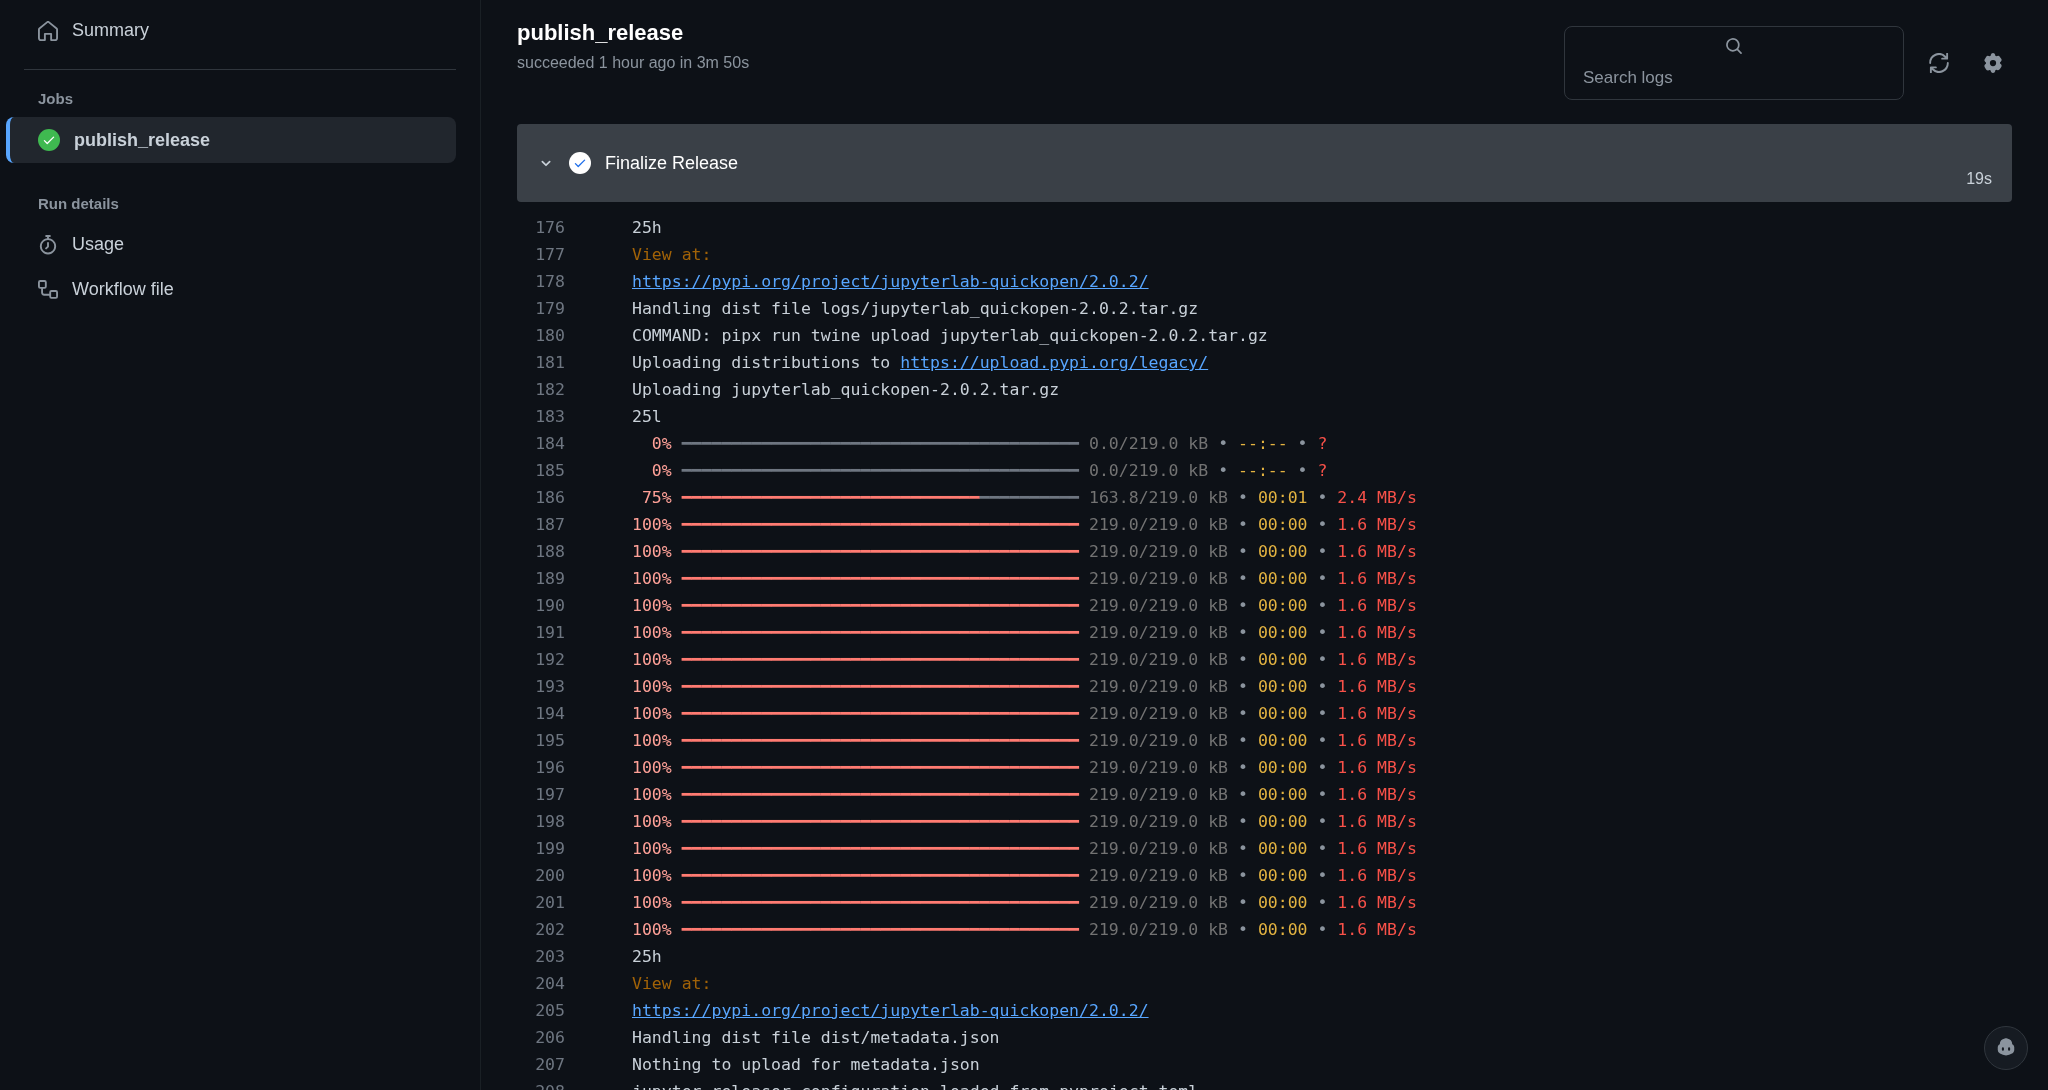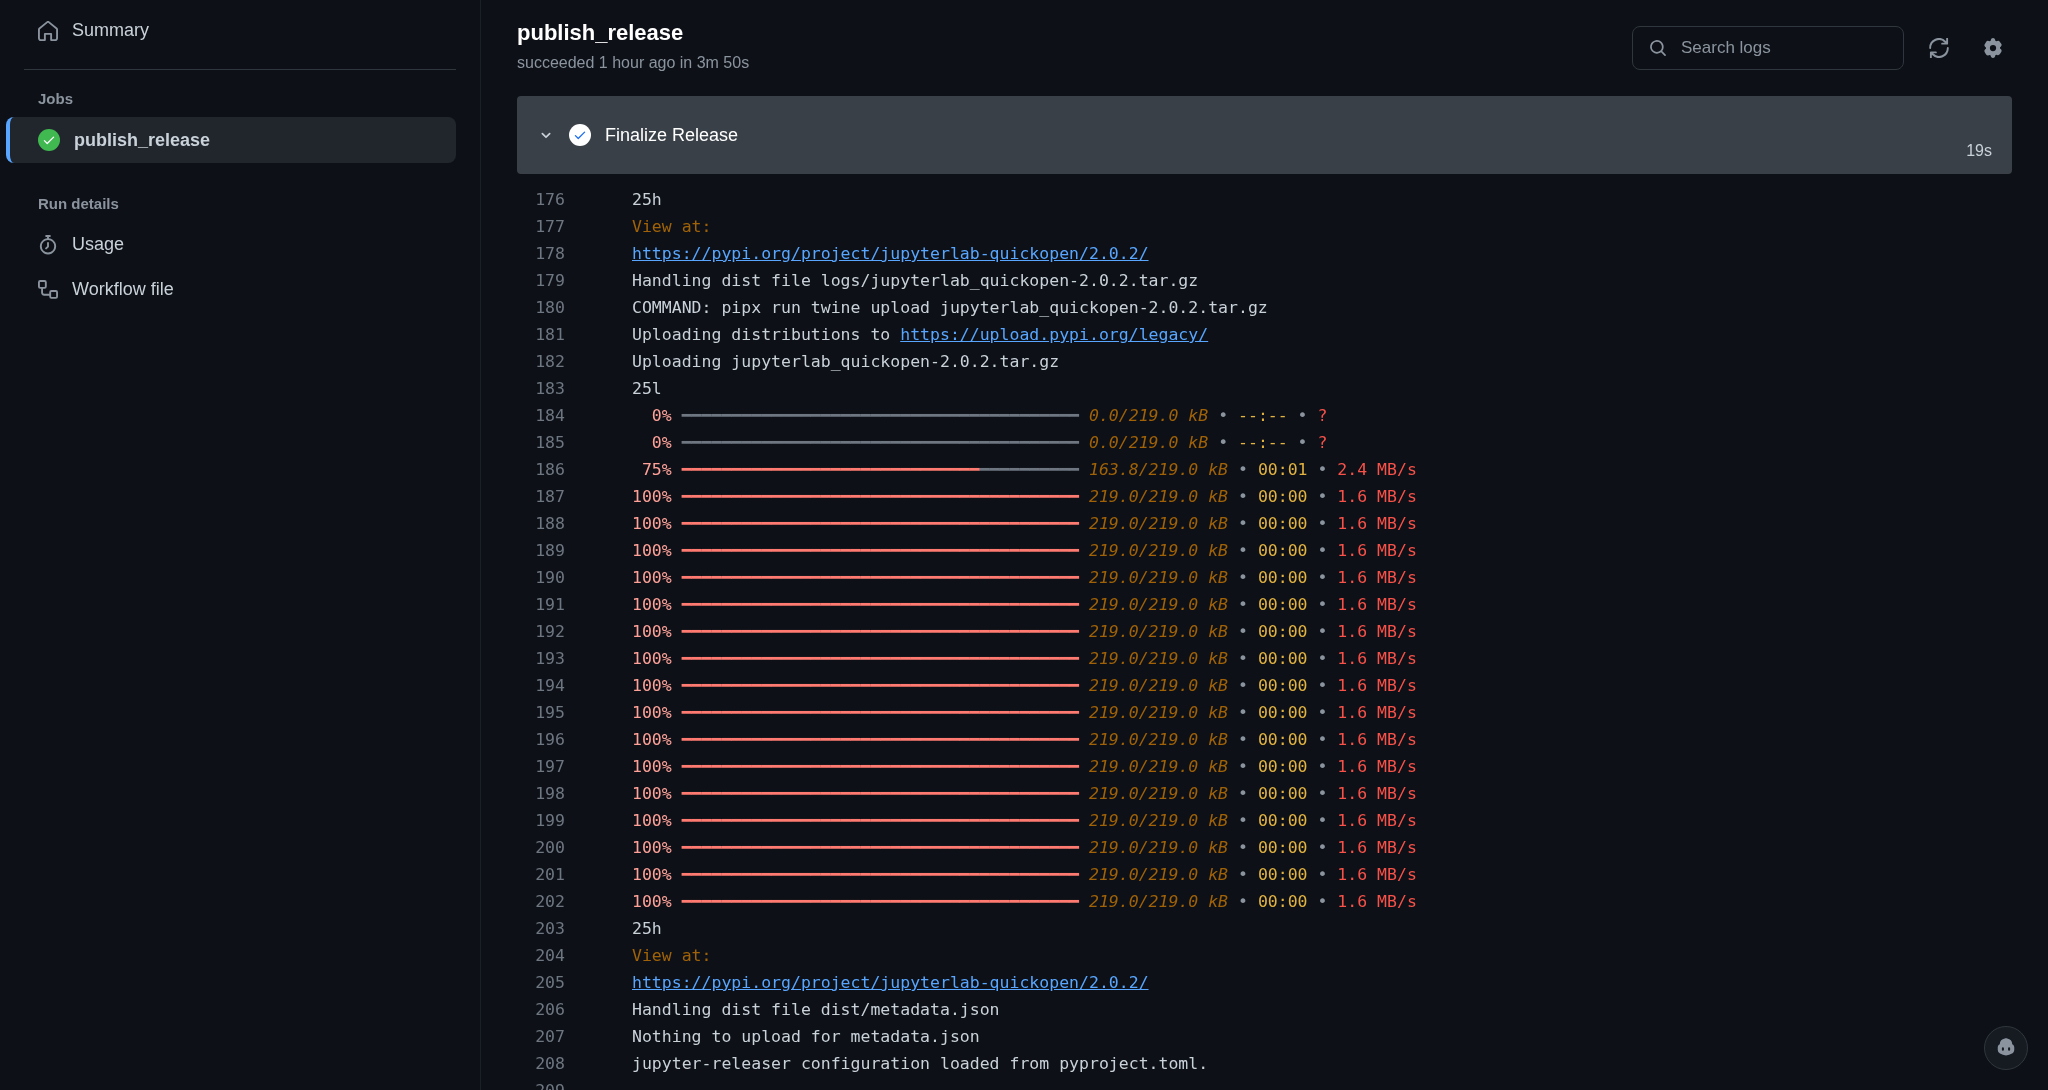--- a/index.html
+++ b/index.html
@@ -77,22 +77,23 @@
   .topbar{
     display:flex;align-items:flex-start;justify-content:space-between;
     padding:20px 36px 16px 36px;
   }
   .title-block .title{font-size:22px;font-weight:700;color:#fff;}
   .title-block .subtitle{font-size:16px;color:var(--text-dim);margin-top:8px;}
   .top-right{display:flex;align-items:center;gap:16px;margin-top:6px;}
   .search-box{
     display:flex;align-items:center;gap:12px;
     border:1px solid var(--border);border-radius:8px;
-    padding:10px 16px;width:272px;
+    padding:10px 16px;width:340px;
     background:var(--bg);
+    flex-direction:column;
   }
   .search-box input{
     background:transparent;border:none;outline:none;
     color:var(--text);font-size:17px;width:100%;
   }
   .search-box input::placeholder{color:var(--text-dim);}
   .icon-btn{
     width:38px;height:38px;display:flex;align-items:center;justify-content:center;
     cursor:pointer;border-radius:6px;
   }
@@ -123,21 +124,21 @@
     padding:0 16px 0 36px;
     gap:45px;
   }
   .ln{
     width:70px;text-align:right;color:var(--text-faint);
     flex-shrink:0;padding-right:22px;
     user-select:none;
   }
   .lc{flex:1;color:var(--text);}
   .lc a{color:var(--blue);text-decoration:underline;}
-  .c-green{color:#a16207;font-style:italic;}
+  .c-green{color:#737373;}
   .c-orange{color:#e3b341;}
   .c-red{color:#f85149;}
   .c-dim{color:var(--text-dim);}
   .c-blue{color:#a16207;}
   .c-pink{color:#ffa198;}
   .bar{color:#6e7681;}
   .bar-fill{color:#ff7b72;}
 
   .fab{
     position:absolute;right:20px;bottom:20px;

